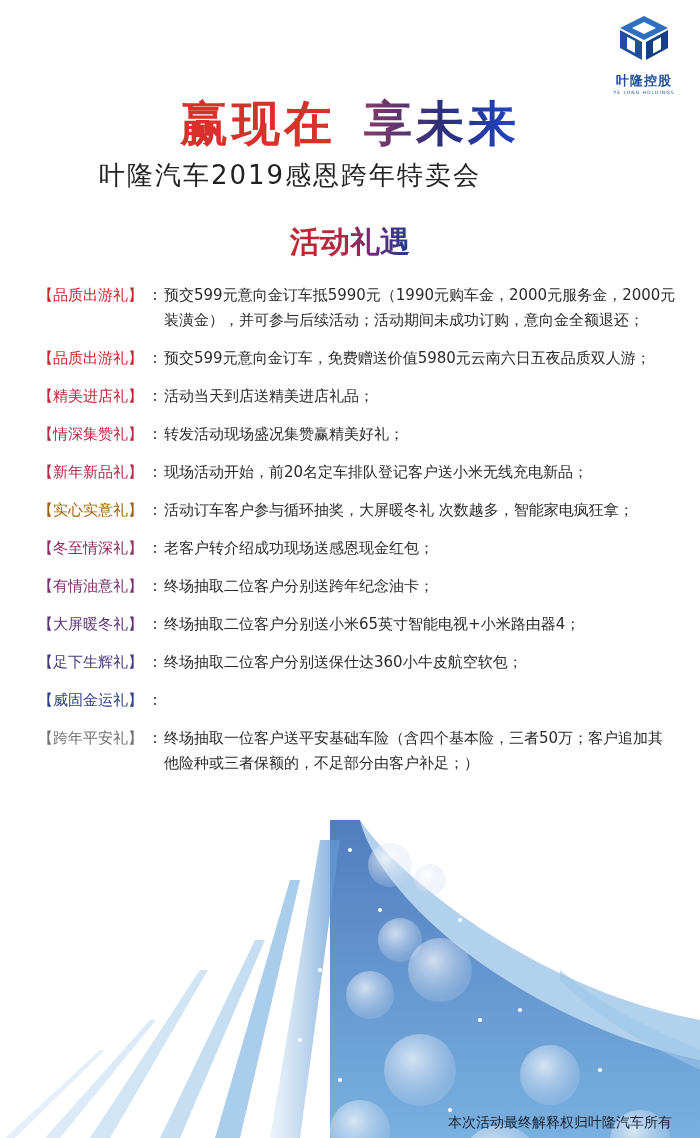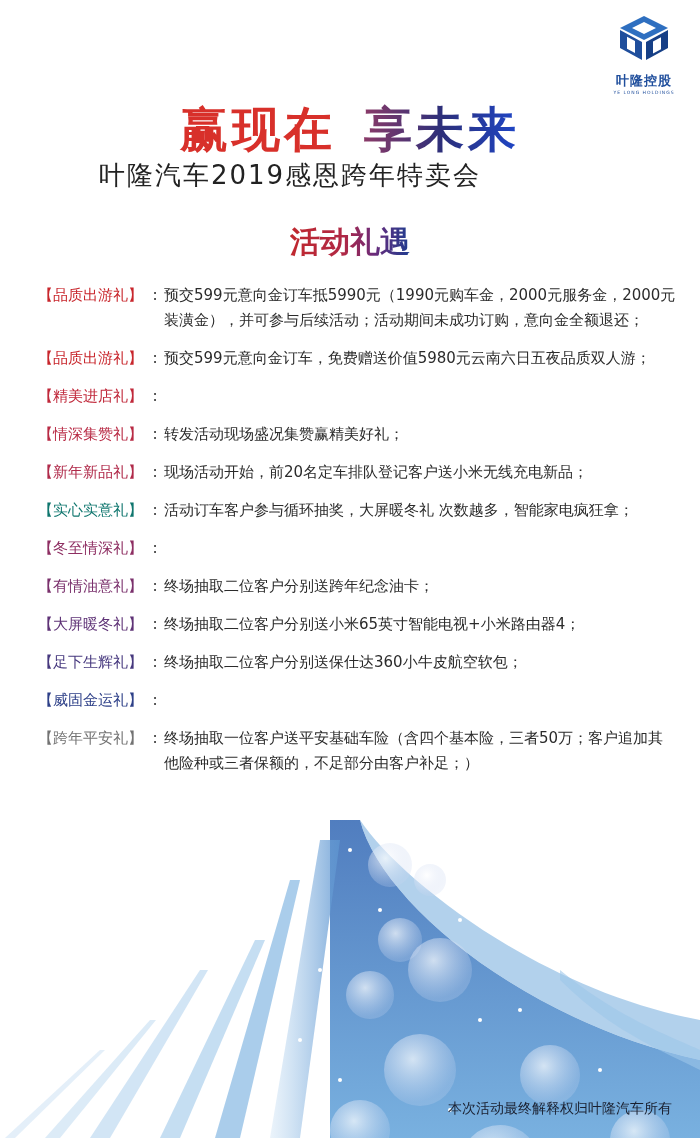--- a/index.html
+++ b/index.html
@@ -2,38 +2,38 @@
 <html><head>
 <meta charset="utf-8">
 <style>
   html, body { margin:0; padding:0; }
   body { width:700px; height:1138px; position:relative; overflow:hidden; background:#ffffff;
          font-family:"DejaVu Sans", sans-serif; }
   .logo { position:absolute; left:606px; top:14px; width:76px; text-align:center; }
   .logo svg { display:block; margin:0 auto; }
   .logo-cn { font-size:13px; color:#1f4e9c; font-weight:bold; letter-spacing:1px; margin-top:10px; }
   .logo-en { font-size:4.5px; color:#1f4e9c; letter-spacing:1px; }
-  .slogan { position:absolute; top:98px; left:0; width:700px; text-align:center; font-size:48px;
+  .slogan { position:absolute; top:92px; left:0; width:700px; text-align:center; font-size:48px;
             font-weight:bold; letter-spacing:4px; font-family:"DejaVu Sans", sans-serif; }
   .slogan .a { color:#d8302a; }
   .slogan .b { background:linear-gradient(90deg,#8a3a68 0%,#2c2f7a 50%,#1e46c8 100%);
                -webkit-background-clip:text; background-clip:text; color:transparent; margin-left:28px; }
   .subtitle { position:absolute; top:158px; left:0; width:580px; text-align:center; font-size:26px;
               color:#222; letter-spacing:2px; }
   .section-title { position:absolute; top:222px; left:0; width:700px; text-align:center; font-size:30px;
                    font-weight:bold; }
   .section-title span { background:linear-gradient(90deg,#c0282e 0%,#b02845 45%,#6a2a7a 70%,#1f3d90 100%);
                         -webkit-background-clip:text; background-clip:text; color:transparent; }
   .list { position:absolute; left:38px; top:283px; width:640px; z-index:2; }
   .item { display:flex; font-size:15px; line-height:25px; color:#2b2b2b; margin-bottom:13px; }
   .label { width:108px; flex:none; white-space:nowrap; }
   .colon { width:18px; flex:none; text-align:center; }
   .desc { flex:1; }
   .bg { position:absolute; left:0; top:820px; width:700px; height:318px; z-index:1; }
-  .footer { position:absolute; right:28px; bottom:20px; font-size:14px; color:#1a2030; z-index:3; }
+  .footer { position:absolute; right:28px; bottom:6px; font-size:14px; color:#1a2030; z-index:3; }
 </style>
 </head>
 <body>
 
 <div class="logo">
   <svg width="52" height="48" viewBox="0 0 52 48">
     <polygon points="26,2 50,14 26,26 2,14" fill="#2e6fc0"></polygon>
     <polygon points="14,14 26,8 38,14 26,20" fill="#ffffff"></polygon>
     <polygon points="2,16 24,28 24,46 2,34" fill="#1f4e9c"></polygon>
     <polygon points="50,16 28,28 28,46 50,34" fill="#163f86"></polygon>
@@ -61,39 +61,41 @@
       <span class="desc">预交599元意向金订车抵5990元（1990元购车金，2000元服务金，2000元装潢金），并可参与后续活动；活动期间未成功订购，意向金全额退还；</span>
     </div>
   <div class="item">
       <span class="label" style="color: rgb(200, 38, 44);">【品质出游礼】</span>
       <span class="colon">:</span>
       <span class="desc">预交599元意向金订车，免费赠送价值5980元云南六日五夜品质双人游；</span>
     </div>
   <div class="item">
       <span class="label" style="color: rgb(192, 40, 58);">【精美进店礼】</span>
       <span class="colon">:</span>
+      <span class="desc">活动当天到店送精美进店礼品；</span>
     </div>
   <div class="item">
       <span class="label" style="color: rgb(184, 42, 68);">【情深集赞礼】</span>
       <span class="colon">:</span>
       <span class="desc">转发活动现场盛况集赞赢精美好礼；</span>
     </div>
   <div class="item">
       <span class="label" style="color: rgb(176, 42, 74);">【新年新品礼】</span>
       <span class="colon">:</span>
       <span class="desc">现场活动开始，前20名定车排队登记客户送小米无线充电新品；</span>
     </div>
   <div class="item">
-      <span class="label" style="color: #0f766e;">【实心实意礼】</span>
+      <span class="label" style="color: #a16207;">【实心实意礼】</span>
       <span class="colon">:</span>
       <span class="desc">活动订车客户参与循环抽奖，大屏暖冬礼 次数越多，智能家电疯狂拿；</span>
     </div>
   <div class="item">
       <span class="label" style="color: rgb(142, 46, 98);">【冬至情深礼】</span>
       <span class="colon">:</span>
+      <span class="desc">老客户转介绍成功现场送感恩现金红包；</span>
     </div>
   <div class="item">
       <span class="label" style="color: rgb(122, 48, 108);">【有情油意礼】</span>
       <span class="colon">:</span>
       <span class="desc">终场抽取二位客户分别送跨年纪念油卡；</span>
     </div>
   <div class="item">
       <span class="label" style="color: rgb(94, 50, 118);">【大屏暖冬礼】</span>
       <span class="colon">:</span>
       <span class="desc">终场抽取二位客户分别送小米65英寸智能电视+小米路由器4；</span>

